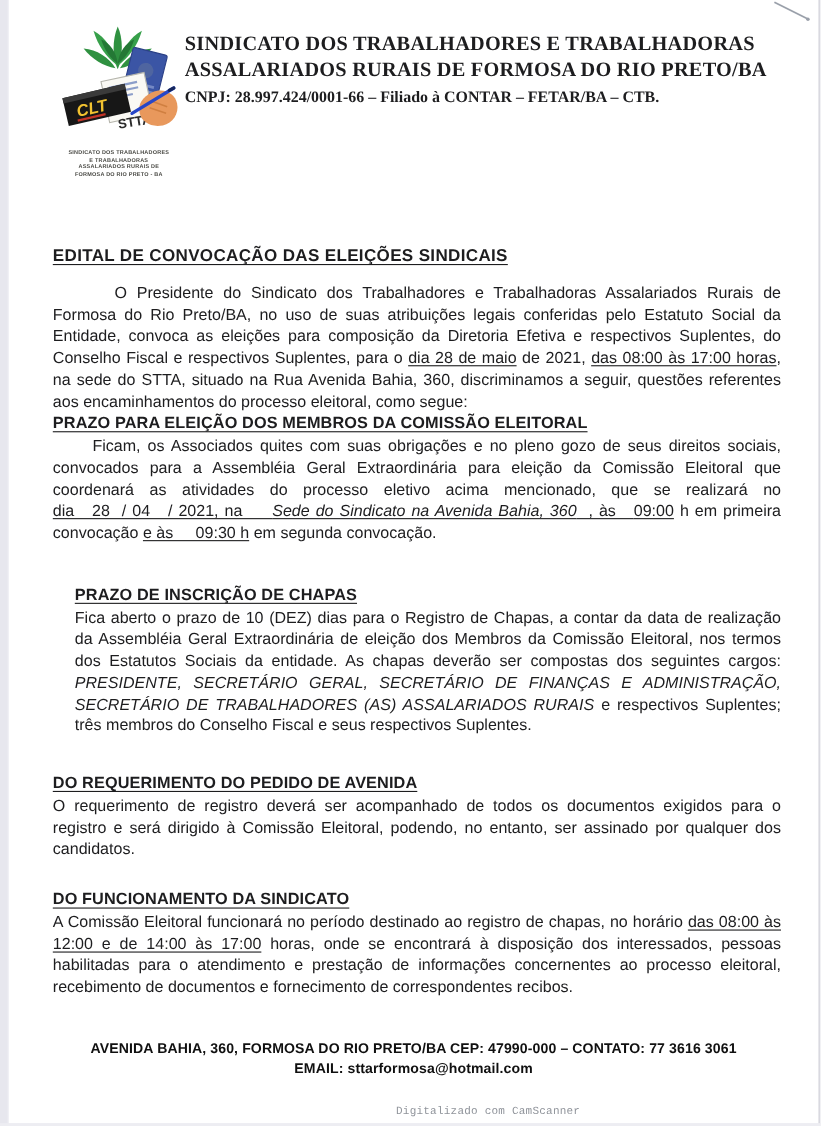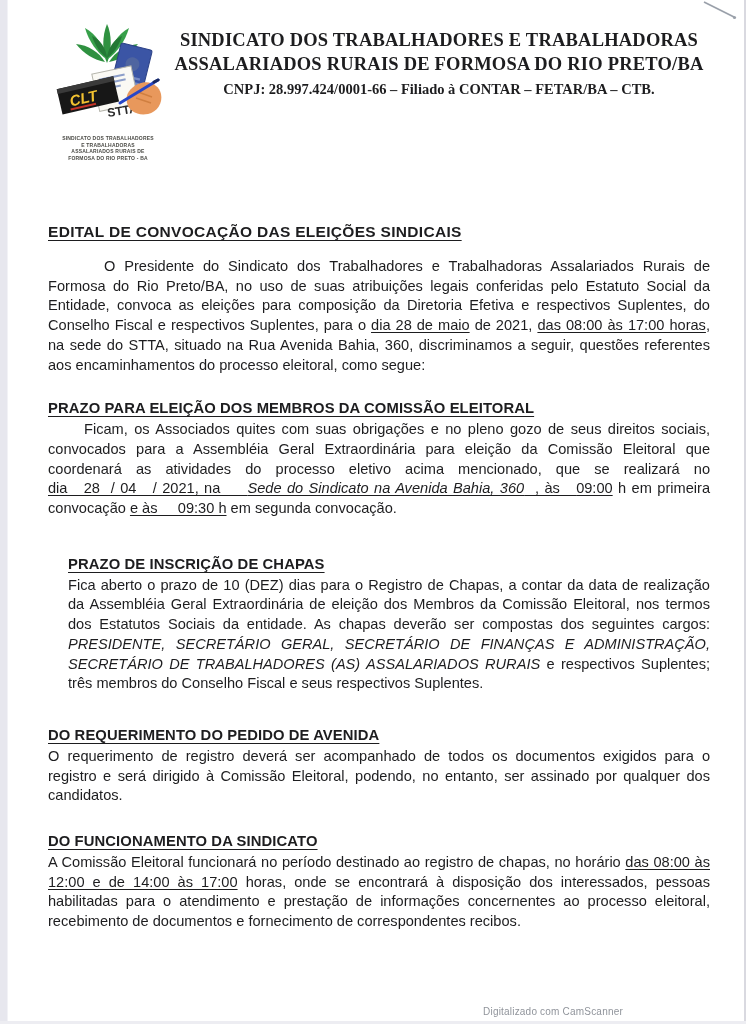--- a/index.html
+++ b/index.html
@@ -13,45 +13,45 @@
   .scan-edge-right{position:absolute;right:0;top:0;width:2px;height:100%;background:#d9d9e0;}
   .scan-edge-bottom{position:absolute;left:0;bottom:0;width:100%;height:3px;background:#ededf2;}
   .corner-mark{position:absolute;top:0;right:2px;width:52px;height:24px;}
 
   .page{position:absolute;left:8px;top:0;width:736px;height:1024px;box-sizing:border-box;padding:18px 34px 0 40px;}
 
   
   .header{display:flex;align-items:flex-start;}
   .logo-wrap{width:120px;flex:none;text-align:center;}
   .logo-caption{font-size:5px;line-height:6.5px;font-weight:bold;color:#4a4a45;letter-spacing:.2px;margin-top:1px;filter:blur(.2px);}
-  .header-text{flex:1;text-align:center;font-family:"Liberation Serif",serif;padding-top:10px;}
+  .header-text{flex:1;font-family:"Liberation Serif",serif;padding-top:10px;}
   .org-name{font-weight:bold;font-size:18.5px;line-height:24px;letter-spacing:.2px;}
   .cnpj{font-weight:bold;font-size:14.5px;margin-top:5px;}
   .founded{font-weight:bold;font-size:14.5px;margin-top:2px;}
 
   
   .doc-title{font-weight:bold;font-size:15.5px;letter-spacing:.3px;margin-top:62px;}
   .doc-title span{text-decoration:underline;text-underline-offset:3px;}
   .para{font-size:14.6px;line-height:19.7px;text-align:justify;margin:0;}
   .indent{text-indent:56px;}
   .indent-sm{text-indent:36px;}
   .intro{margin-top:16px;}
   .section{margin-top:0;}
-  .sec-1{margin-top:24px;}
+  .sec-1{}
   .sec-2{margin-top:36px;margin-left:20px;}
   .sec-3{margin-top:32px;}
   .sec-4{margin-top:26px;}
   .section-heading{font-weight:bold;font-size:14.8px;line-height:19px;text-decoration:underline;text-underline-offset:3px;margin:0 0 2px 0;letter-spacing:.1px;}
   .b{font-weight:normal;}
   .i{font-style:italic;}
   .u{text-decoration:underline;text-underline-offset:2px;}
 
   
   .footer{position:absolute;left:0;width:100%;top:944px;text-align:center;font-weight:bold;font-size:12.8px;line-height:17.5px;color:#101010;letter-spacing:.1px;}
-  .watermark{position:absolute;left:360px;right:0;top:1006px;text-align:center;font-size:10px;color:#90949b;letter-spacing:.2px;}
+  .watermark{position:absolute;left:360px;right:0;top:1006px;text-align:left;font-size:10px;color:#90949b;letter-spacing:.2px;font-family:Liberation Mono, monospace;}
 </style>
 </head>
 <body>
 
 <div class="scan-edge-left"></div>
 <div class="scan-edge-right"></div>
 <div class="scan-edge-bottom"></div>
 <svg class="corner-mark" viewBox="0 0 52 24">
   <line x1="12" y1="2" x2="42" y2="17" stroke="#9aa0aa" stroke-width="1.6"></line>
   <circle cx="42.5" cy="17.5" r="1.6" fill="#9aa0aa"></circle>
@@ -137,16 +137,20 @@
   <div class="section sec-3">
     <div class="section-heading">DO REQUERIMENTO DO PEDIDO DE AVENIDA</div>
     <p class="para"><span>O requerimento de registro deverá ser acompanhado de todos os documentos exigidos para o registro e será dirigido à Comissão Eleitoral, podendo, no entanto, ser assinado por qualquer dos candidatos.</span></p>
   </div>
 
   <div class="section sec-4">
     <div class="section-heading">DO FUNCIONAMENTO DA SINDICATO</div>
     <p class="para"><span>A Comissão Eleitoral funcionará no período destinado ao registro de chapas, no horário </span><span class="b u">das 08:00 às 12:00 e de 14:00 às 17:00</span><span> horas, onde se encontrará à disposição dos interessados, pessoas habilitadas para o atendimento e prestação de informações concernentes ao processo eleitoral, recebimento de documentos e fornecimento de correspondentes recibos.</span></p>
   </div>
 
+  <div class="footer">
+    <div>AVENIDA BAHIA, 360, FORMOSA DO RIO PRETO/BA CEP: 47990-000 – CONTATO: 77 3616 3061</div>
+    <div>EMAIL: sttarformosa@hotmail.com</div>
+  </div>
 
 </div>
 
 <div class="watermark">Digitalizado com CamScanner</div>
 
 </body></html>

